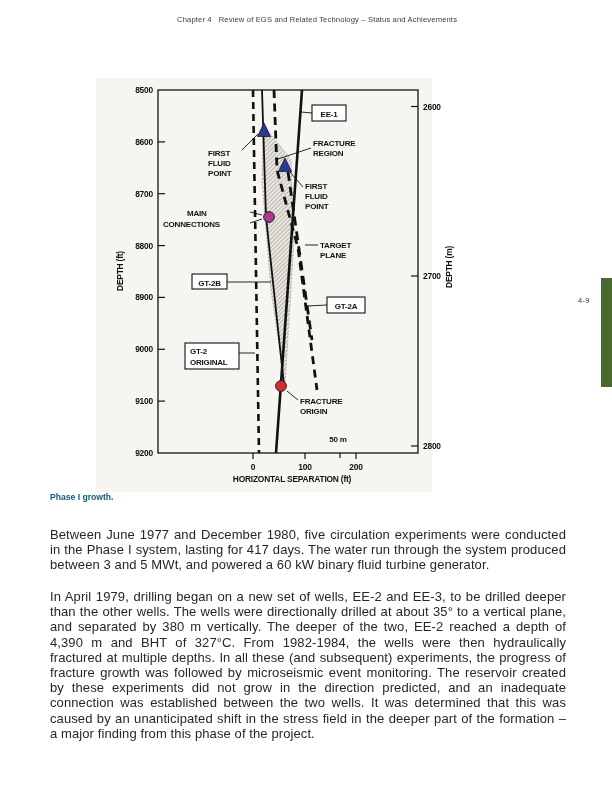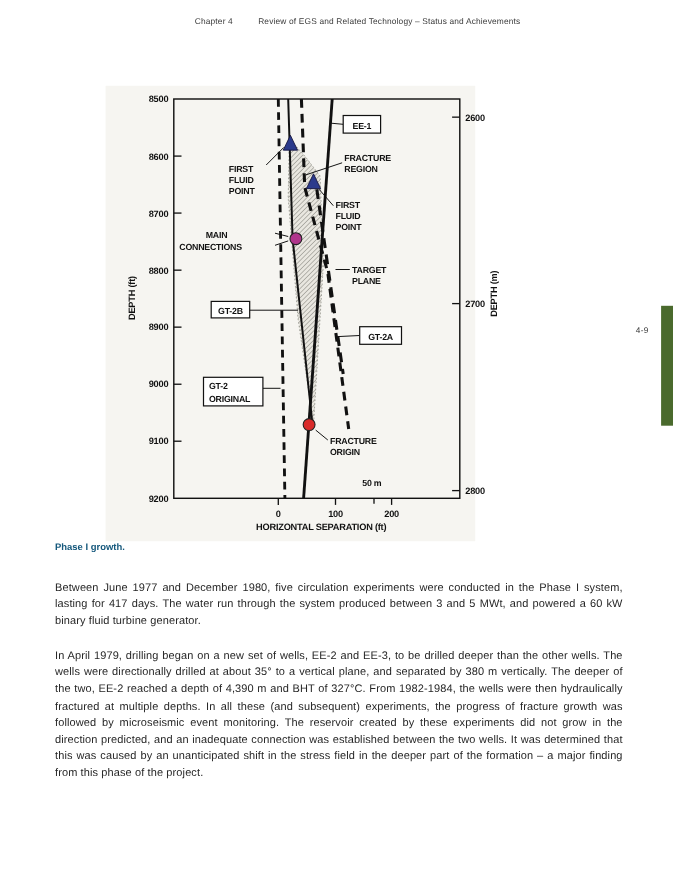--- a/index.html
+++ b/index.html
@@ -5,34 +5,34 @@
   html,body{margin:0;padding:0;}
   body{
     width:612px;height:792px;position:relative;background:#ffffff;
     font-family:"Liberation Sans","DejaVu Sans",sans-serif;color:#222;
     overflow:hidden;
   }
   .header{
     position:absolute;top:15px;left:177px;font-size:7.6px;color:#3b3b3b;
     letter-spacing:.15px;
   }
-  .header .gap{margin-left:23px;}
+  .header .gap{margin-left:7px;}
   .fig-wrap{position:absolute;left:0;top:0;width:612px;height:500px;text-align:right;}
   .fig-bg{position:absolute;left:96px;top:78px;width:336px;height:414px;background:#f6f5f1;}
   svg{position:absolute;left:0;top:0;}
   svg text{font-family:"Liberation Sans","DejaVu Sans",sans-serif;fill:#111;}
   .axlab{font-size:8.4px;font-weight:bold;letter-spacing:-.2px;}
   .figlab{font-size:8px;font-weight:bold;letter-spacing:-.2px;}
   .caption{
     position:absolute;left:50px;top:492px;width:516px;
     font-size:8.6px;font-weight:bold;color:#15587c;line-height:11.5px;
   }
   .body-text{
     position:absolute;left:50px;width:516px;
-    font-size:10px;line-height:15.2px;color:#262626;
+    font-size:13px;line-height:15.2px;color:#262626;
     text-align:justify;text-align-last:left;letter-spacing:.1px;
   }
   #para1{top:527px;}
   #para2{top:589px;}
   .page-num{
     position:absolute;left:578px;top:296px;font-size:7.5px;color:#333;letter-spacing:.3px;
   }
   .side-tab{
     position:absolute;left:601px;top:278px;width:11px;height:109px;background:#4a6a2d;
   }

